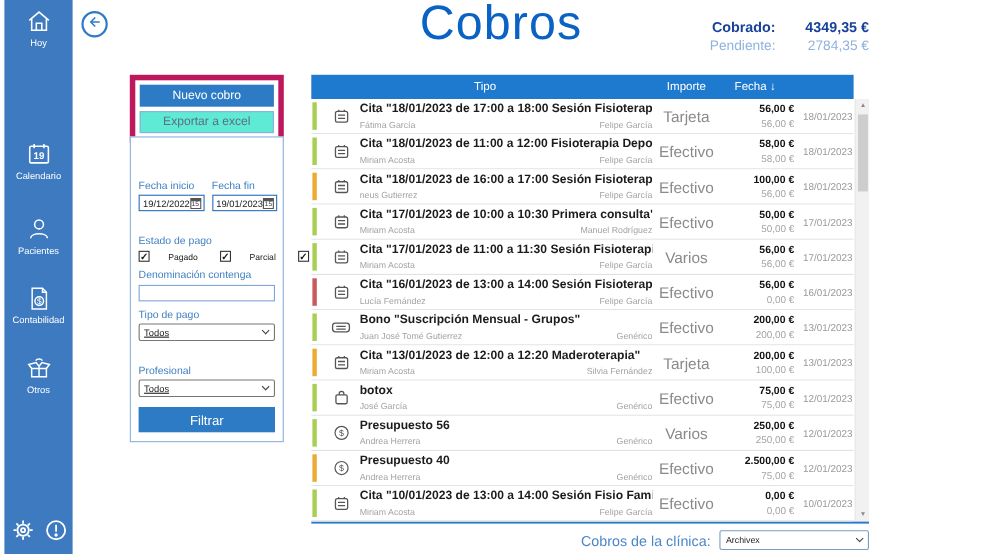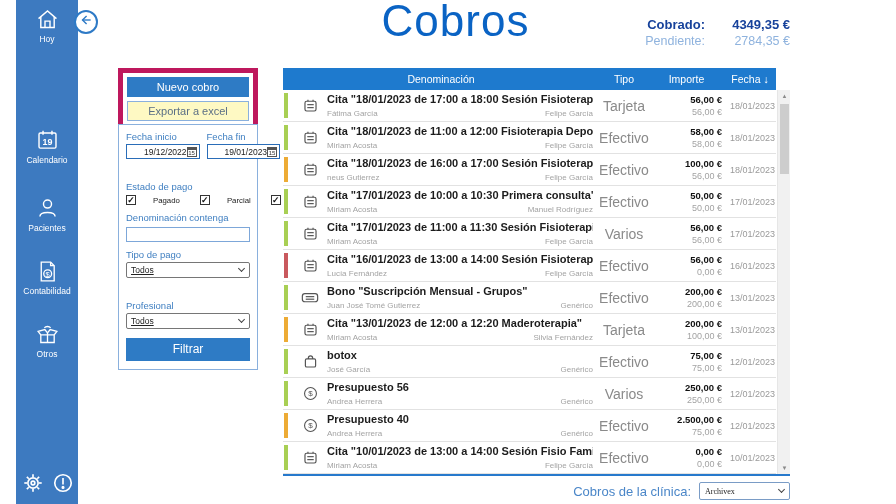--- a/index.html
+++ b/index.html
@@ -2,48 +2,48 @@
 <html><head>
 <meta charset="utf-8">
 <style>
   * { margin:0; padding:0; box-sizing:border-box; }
   html,body { width:896px; height:504px; }
   body {
     position:relative; overflow:hidden; background:#fff;
     font-family:"Liberation Sans", sans-serif; color:#222;
   }
   
-  .sidebar { position:absolute; left:16px; top:0; width:62px; height:504px; background:#3d7ac0; }
+  .sidebar { position:absolute; left:4px; top:0; width:62px; height:504px; background:#3d7ac0; }
   .nav-item { position:absolute; left:0; width:62px; text-align:center; color:#fff; cursor:pointer; }
   .nav-item svg { display:block; margin:0 auto; }
   .nav-label { font-size:8.5px; margin-top:2px; display:block; color:#fff; }
   .nav-hoy { top:7px; } .nav-cal { top:128px; } .nav-pac { top:196px; }
   .nav-con { top:259px; } .nav-otr { top:322px; }
   .side-foot { position:absolute; left:6px; bottom:6px; display:flex; gap:8px; }
   
   .back-btn { position:absolute; left:74px; top:10px; width:24px; height:24px; border:2px solid #2e7ac6;
     border-radius:50%; display:flex; align-items:center; justify-content:center; cursor:pointer; background:#fff; }
   .page-title { position:absolute; left:283px; top:-4px; width:345px; text-align:center;
     font-size:44px; font-weight:300; color:#0a63c4; letter-spacing:1px; }
   .totals { position:absolute; right:106px; top:17px; display:grid; grid-template-columns:auto 76px; column-gap:9px; text-align:right; }
   .tot-label1, .tot-val1 { font-size:13px; font-weight:bold; color:#17429b; line-height:16px; }
   .tot-label2, .tot-val2 { font-size:12.5px; color:#8fb3de; line-height:16px; }
   
   .actions-box { position:absolute; left:118px; top:68px; width:140px; border:5px solid #be185d; padding:4px; background:#fff; }
   .btn-primary { display:flex; align-items:center; justify-content:center; height:20px; background:#2e7bc5;
     color:#fff; font-size:11px; cursor:pointer; }
   .btn-secondary { display:flex; align-items:center; justify-content:center; height:20px; margin-top:4px;
-    border:1px solid #8ab0dd; color:#5b6f85; font-size:11px; cursor:pointer; background:#fef9c3; }
+    border:1px solid #8ab0dd; color:#5b6f85; font-size:11px; cursor:pointer; background:#5eead4; }
   .filter-box { position:absolute; left:118px; top:124px; width:140px; border:1px solid #8ab0dd;
     padding:6px 7px 8px 7px; background:#fff; }
   .f-label { font-size:9.5px; color:#3f7fc1; display:block; }
   .date-row { display:flex; gap:7px; }
-  .date-col { flex:1; }
+  .date-col { flex:1;margin-top:33px; }
   .date-input { display:flex; align-items:center; justify-content:space-between; height:15px; margin-top:2px;
-    border:1px solid #2a6db8; padding:0 2px 0 17px; font-size:8.5px; color:#222; background:#fff; cursor:text; }
+    border:1px solid #2a6db8; padding:0 2px 0 3px; font-size:8.5px; color:#222; background:#fff; cursor:text; }
   .cal-glyph { width:10px; height:10px; border:1px solid #555; border-top:3px solid #555; font-size:6px;
     line-height:7px; text-align:center; color:#333; }
   .mt6 { margin-top:22px; } .mt7 { margin-top:7px; }
   .cb-row { display:flex; align-items:center; gap:17px; margin-top:3px; font-size:7.8px; color:#222; flex-wrap:nowrap; }
   .cb { width:10px; height:10px; border:1px solid #333; background:#fff; display:inline-flex; align-items:center;
     justify-content:center; cursor:pointer; flex:none; }
   .cb.checked::after { content:"✓"; font-size:9px; line-height:9px; color:#111; font-weight:bold; }
   .cb-label { margin-right:3px; white-space:nowrap; }
   .text-input { width:100%; height:15px; border:1px solid #7da7d9; margin-top:2px; background:#fff;
     font-size:8.5px; padding:0 3px; font-family:inherit; }
@@ -74,23 +74,23 @@
   .amt-paid { font-size:9px; color:#a3a3a3; line-height:12px; }
   .cell-fecha { display:flex; align-items:center; justify-content:flex-end; font-size:9px; color:#9a9a9a; padding-right:1px; }
   .scrollbar { position:absolute; right:0; top:22px; bottom:0; width:13px; background:#f1f1f1; border-left:1px solid #e6e6e6; }
   .sb-arrow { position:absolute; left:0; width:13px; height:12px; color:#8a8a8a; font-size:6px;
     display:flex; align-items:center; justify-content:center; cursor:pointer; }
   .sb-up { top:0; } .sb-down { bottom:0; }
   .sb-thumb { position:absolute; left:2px; top:14px; width:9px; height:70px; background:#cdcdcd; cursor:grab; }
   
   .clinic-bar { position:absolute; right:106px; bottom:4px; display:flex; align-items:center; gap:8px; }
   .clinic-label { font-size:13px; color:#4a86c8; }
-  .clinic-select { width:91px; height:18px; border:1px solid #7a9cc6; border-radius:2px; display:flex;
+  .clinic-select { width:136px; height:18px; border:1px solid #7a9cc6; border-radius:2px; display:flex;
     align-items:center; justify-content:space-between; padding:0 5px; font-size:8px; color:#222;
-    background:#fff; cursor:pointer;font-family:Liberation Serif, serif; }
+    background:#fff; cursor:pointer; }
 </style>
 </head>
 <body>
 
 <div class="sidebar">
   <div class="nav-item nav-hoy">
     <span>
       <svg viewBox="0 0 28 28" width="25" height="25" fill="none" stroke="#fff" stroke-width="1.6">
         <path d="M4 13 L14 4.5 L24 13"></path>
           <path d="M6.5 11.2 V23 H21.5 V11.2"></path>
@@ -224,21 +224,20 @@
   <span class="f-label mt6">Profesional</span>
   <div class="select">
     <span>Todos</span>
     <span class="chev"></span>
   </div>
   <div class="btn-filter">Filtrar</div>
 </div>
 
 <div class="table">
   <div class="t-head">
-    <span>Denominación</span>
     <span>Tipo</span>
     <span>Importe</span>
     <span><span>Fecha</span> <span>↓</span></span>
   </div>
   <div class="t-body">
   <div class="t-row">
     <span class="bar bar-paid"></span>
     <div class="denom">
       <span class="row-icon" style="display: flex;">
         <svg width="17" height="17" viewBox="0 0 20 20" fill="none" stroke="#555" stroke-width="1.4">

